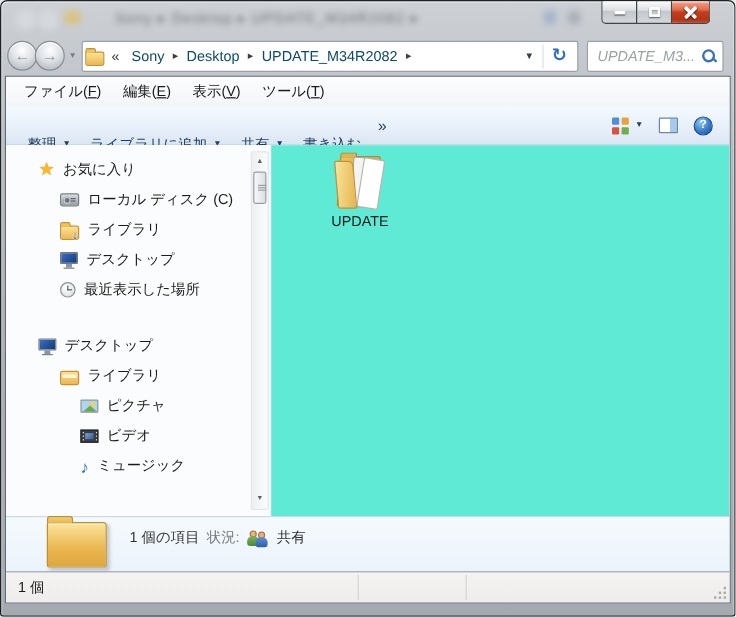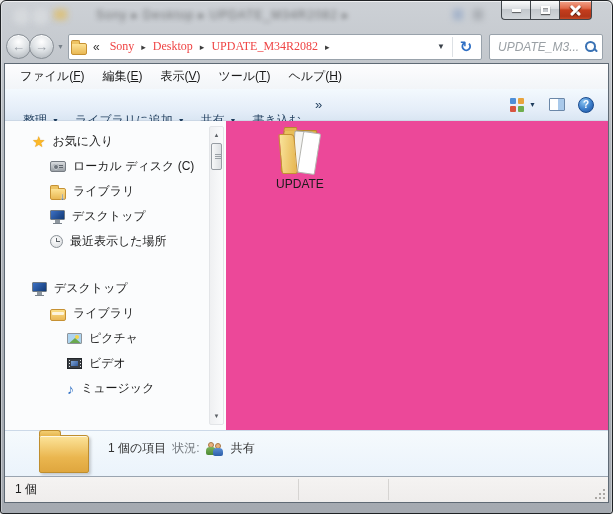--- a/index.html
+++ b/index.html
@@ -34,21 +34,21 @@
   .navrow{height:35px;display:flex;align-items:center;padding:0 9px 0 5px;}
   .navbtn{width:25px;height:25px;border-radius:50%;box-sizing:border-box;border:1px solid #868d94;
     background:radial-gradient(circle at 50% 30%,#ffffff,#dfe3e6 45%,#c0c5ca 75%,#b2b7bd);
     display:flex;align-items:center;justify-content:center;box-shadow:inset 0 1px 1px #fff;}
   .navbtn.fwd{margin-left:-2px;}
   .nav-arrow{font-size:13px;font-weight:bold;color:#9aa0a7;line-height:1;}
   .nav-caret{font-size:7px;color:#778089;margin:0 4px 0 3px;}
   .addressbar{flex:1;height:26px;box-sizing:border-box;background:#fff;border:1px solid #99a2ab;border-radius:2px;
     display:flex;align-items:center;padding:0 2px;overflow:hidden;}
   .ab-overflow{padding:0 4px 0 6px;color:#333;}
-  .crumb{padding:0 6px;color:#ef4444;white-space:nowrap;font-family:Liberation Serif, serif;}
+  .crumb{padding:0 6px;color:#0c4a6e;white-space:nowrap;}
   .crumb-sep{font-size:9px;color:#3c3c3c;padding:0 1px;}
   .ab-spacer{flex:1;}
   .ab-caret{font-size:8px;color:#394049;padding:0 7px;}
   .ab-divider{width:1px;height:20px;background:#dde1e5;}
   .ab-refresh{width:26px;text-align:center;color:#2f6fc4;font-weight:bold;font-size:15px;line-height:1;}
   .searchbox{width:114px;height:26px;box-sizing:border-box;background:#fff;border:1px solid #99a2ab;border-radius:2px;
     display:flex;align-items:center;margin-left:7px;padding:0 4px 0 6px;}
   .searchbox input{border:none;outline:none;flex:1;min-width:0;font:italic 12px "Liberation Sans","DejaVu Sans",sans-serif;color:#8d9297;background:transparent;}
   .searchbox input::placeholder{font-style:italic;color:#9aa0a5;opacity:1;}
   .magnifier{position:relative;width:14px;height:14px;flex:0 0 auto;}
@@ -118,21 +118,21 @@
   .ic-music{color:#2f6fc4;font-size:14px;line-height:1;}
   
   .sb{position:absolute;top:5px;bottom:5px;right:2px;width:15px;box-sizing:border-box;border:1px solid #e3e5e8;border-radius:2px;
     background:linear-gradient(90deg,#eff0f2,#fafbfc);}
   .sb-arrow{position:absolute;left:0;width:100%;height:14px;display:flex;align-items:center;justify-content:center;font-size:6px;color:#5c6166;}
   .sb-up{top:1px;}.sb-down{bottom:1px;}
   .sb-thumb{position:absolute;left:1px;right:1px;top:16px;height:27px;box-sizing:border-box;border:1px solid #979da3;border-radius:2px;
     background:linear-gradient(90deg,#f7f8f9,#dde0e3);}
   .sb-thumb::after{content:"";position:absolute;left:3px;top:10px;width:7px;height:1px;background:#9aa0a6;box-shadow:0 2px 0 #9aa0a6,0 4px 0 #9aa0a6;}
   
-  .content{flex:1;position:relative;background:#ec4899;}
+  .content{flex:1;position:relative;background:#5eead4;}
   .file-item{position:absolute;left:26px;top:6px;width:96px;display:flex;flex-direction:column;align-items:center;}
   .folder-open{position:relative;width:46px;height:46px;flex:0 0 auto;}
   .fo-back{position:absolute;left:5px;top:3px;width:32px;height:40px;background:linear-gradient(100deg,#eac35f,#d9a83f);
     border:1px solid #b8882e;border-radius:2px;transform:skewX(-4deg);}
   .fo-back::before{content:"";position:absolute;top:-4px;left:-1px;width:12px;height:3px;background:#e2b44e;border:1px solid #b8882e;border-bottom:none;border-radius:2px 2px 0 0;}
   .fo-paper1{position:absolute;left:16px;top:4px;width:17px;height:40px;background:#f4f4f2;border:1px solid #a8a8a4;border-radius:2px;transform:rotate(4deg);}
   .fo-paper2{position:absolute;left:23px;top:5px;width:16px;height:40px;background:#ffffff;border:1px solid #b5b5b0;border-radius:2px;transform:rotate(9deg);}
   .fo-front{position:absolute;left:3px;top:7px;width:14px;height:38px;background:linear-gradient(100deg,#f9e49c,#e6b54e);
     border:1px solid #c69133;border-radius:2px 4px 2px 2px;transform:skewX(5deg);}
   .file-label{margin-top:4px;color:#1b1b1b;}
@@ -215,21 +215,20 @@
     </div>
   </div>
 
   <div class="inner">
 
     <div class="menubar">
       <span class="menu-item"><span>ファイル(</span><span class="key">F</span><span>)</span></span>
       <span class="menu-item"><span>編集(</span><span class="key">E</span><span>)</span></span>
       <span class="menu-item"><span>表示(</span><span class="key">V</span><span>)</span></span>
       <span class="menu-item"><span>ツール(</span><span class="key">T</span><span>)</span></span>
-      <span class="menu-item"><span>ヘルプ(</span><span class="key">H</span><span>)</span></span>
     </div>
 
     <div class="toolbar">
       <span class="tb-btn">
           <span>整理</span>
           <span class="tb-caret">▼</span>
         </span>
       <span class="tb-btn">
           <span>ライブラリに追加</span>
           <span class="tb-caret">▼</span>

